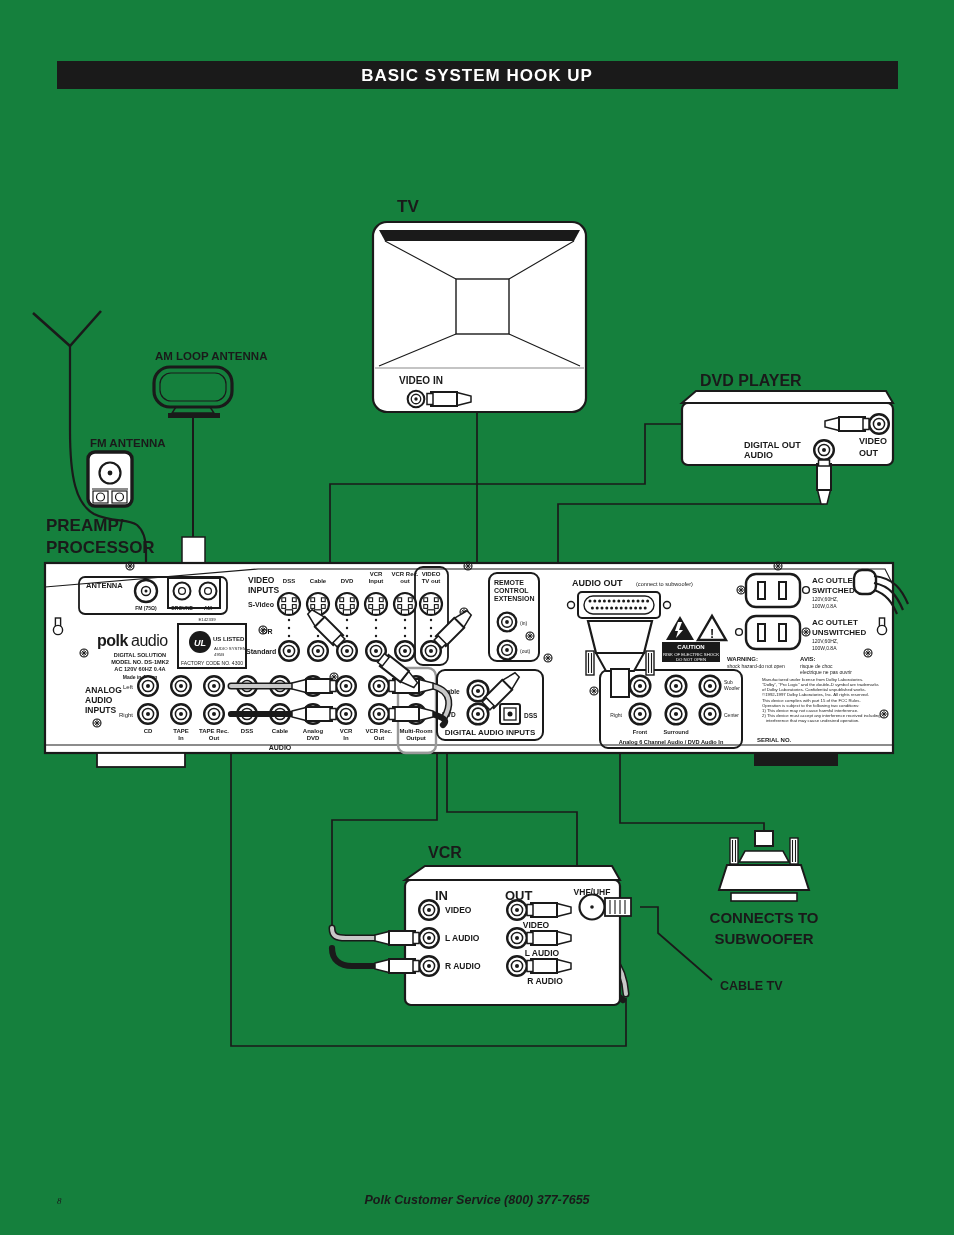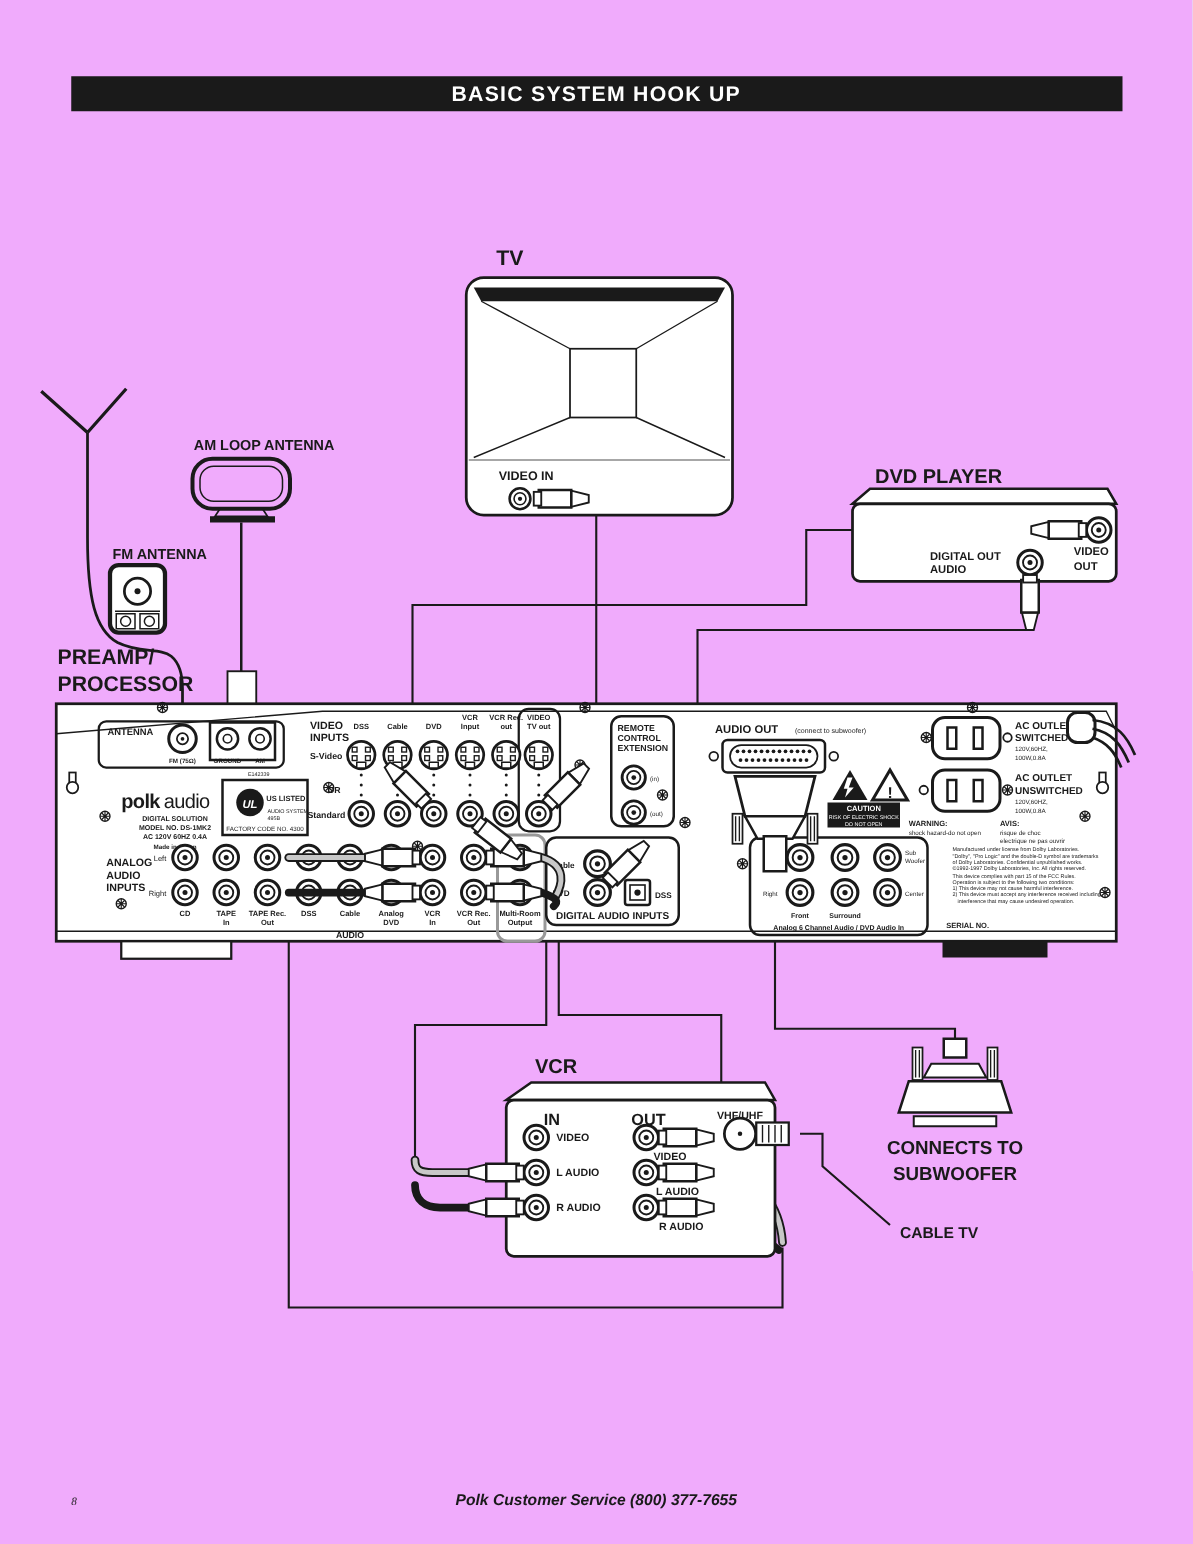--- a/index.html
+++ b/index.html
@@ -1,16 +1,16 @@
 <!DOCTYPE html>
 <html><head>
 <meta charset="utf-8">
 <style>
   html,body{margin:0;padding:0;background:#e8e8e8;}
-  .page{position:relative;width:954px;height:1235px;margin:0 auto;background:#f0abfc;
+  .page{position:relative;width:954px;height:1235px;margin:0 auto;background:#15803d;
         font-family:"Liberation Sans",sans-serif;}
   svg{position:absolute;left:0;top:0;}
   svg text{fill:#1a1a1a;font-family:"Liberation Sans",sans-serif;}
   .b{font-weight:bold}
   .i{font-style:italic}
   .mid{text-anchor:middle}
   .end{text-anchor:end}
   .w{fill:#ffffff}
   .t42{font-size:4.3px}.t5{font-size:5px}.t55{font-size:5.6px}.t6{font-size:6px}
   .t65{font-size:6.5px}.t7{font-size:7px}.t75{font-size:7.5px}.t8{font-size:8px}

